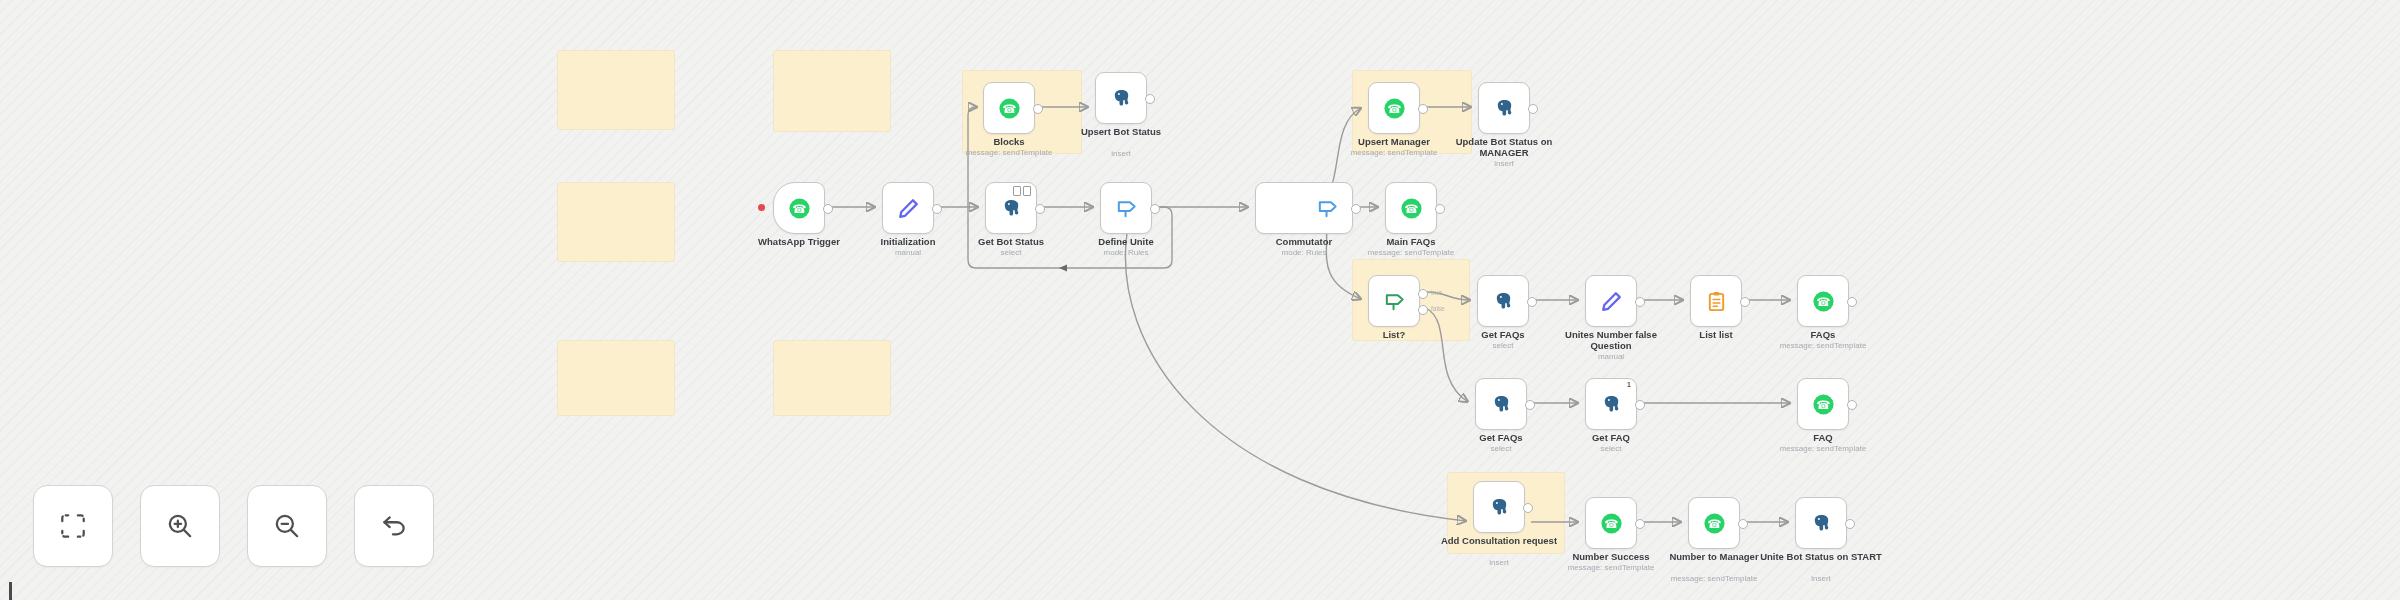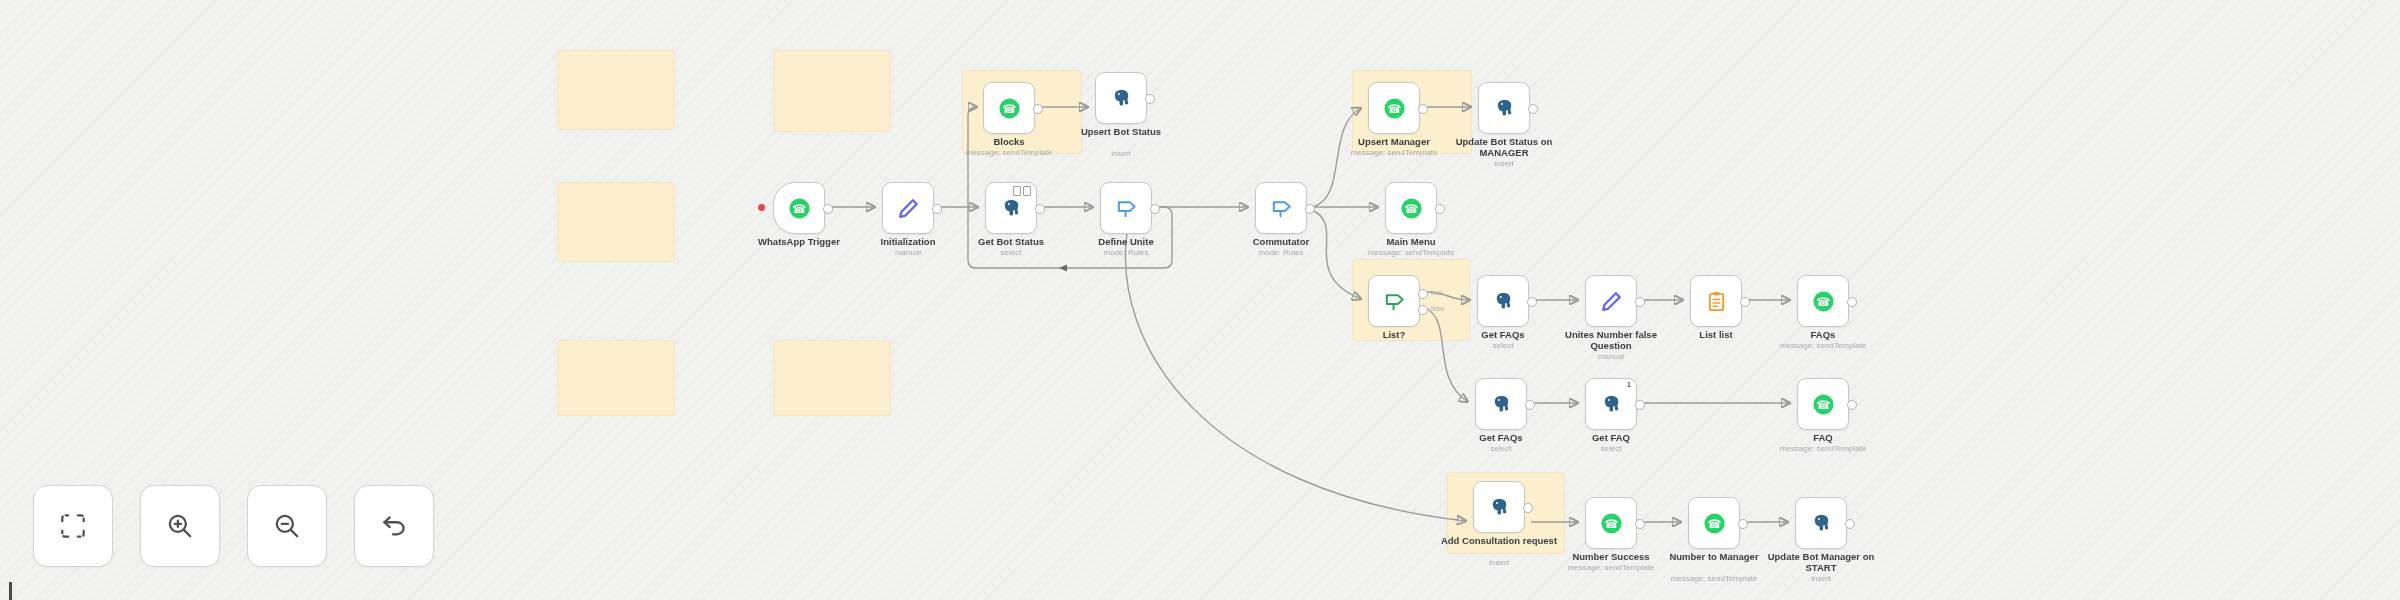--- a/index.html
+++ b/index.html
@@ -154,21 +154,21 @@
     </div>
     <div class="node" style="left: 1095px; top: 72px;">
       <svg width="23" height="23" viewBox="0 0 24 24">
         <path d="M5 8.5C5 4.9 8 3 12 3s7 1.9 7 5.5c0 2.3-.8 3.4-.8 5 0 1.3.9 1.8.9 3 0 .9-.8 1.7-1.7 1.7-1.3 0-1.9-1-1.9-2.1v-1.6c0-.5-.4-.9-.9-.9s-.9.4-.9.9v2.9c0 1-.8 1.9-1.9 1.9-1 0-1.9-.8-1.9-1.9v-2.6c-1.9-.2-3.3-1-4.1-2.6C5.3 11.1 5 9.8 5 8.5z" fill="#31648C"></path>
         <circle cx="9.3" cy="7.3" r="1" fill="#fff"></circle>
       </svg>
       <span class="port" style="top:21px;"></span>
       <span class="nlabel">Upsert Bot Status</span>
       <span class="nsub" style="top:77px;">insert</span>
     </div>
-    <div class="node" style="left: 1255px; top: 182px;">
+    <div class="node" style="left: 1255px; top: 182px; padding-left: 46px;">
       <svg width="23" height="23" viewBox="0 0 24 24">
         <path d="M4 5.5h11.5L20.5 10l-5 4.5H4z" fill="none" stroke="#4E9CE8" stroke-width="2.1" stroke-linejoin="round"></path>
         <path d="M11 14.5V20" stroke="#4E9CE8" stroke-width="2.1" stroke-linecap="round"></path>
       </svg>
       <span class="port" style="top:21px;"></span>
       <span class="nlabel">Commutator</span>
       <span class="nsub" style="top:66px;">mode: Rules</span>
     </div>
     <div class="node" style="left: 1368px; top: 82px;">
       <svg width="23" height="23" viewBox="0 0 24 24">
@@ -187,21 +187,21 @@
       <span class="port" style="top:21px;"></span>
       <span class="nlabel">Update Bot Status on MANAGER</span>
       <span class="nsub" style="top:77px;">insert</span>
     </div>
     <div class="node" style="left: 1385px; top: 182px;">
       <svg width="23" height="23" viewBox="0 0 24 24">
         <circle cx="12" cy="12" r="10.5" fill="#25D366"></circle>
         <text x="12" y="16.4" text-anchor="middle" font-size="12" fill="#ffffff">☎</text>
       </svg>
       <span class="port" style="top:21px;"></span>
-      <span class="nlabel">Main Menu</span>
+      <span class="nlabel">Main FAQs</span>
       <span class="nsub" style="top:66px;">message: sendTemplate</span>
     </div>
     <div class="node" style="left: 1368px; top: 275px;">
       <svg width="23" height="23" viewBox="0 0 24 24">
         <path d="M4 5.5h11.5L20.5 10l-5 4.5H4z" fill="none" stroke="#2FA05C" stroke-width="2.1" stroke-linejoin="round"></path>
         <path d="M11 14.5V20" stroke="#2FA05C" stroke-width="2.1" stroke-linecap="round"></path>
       </svg>
       <span class="port" style="top:13px;"></span>
       <span class="port" style="top:29px;"></span>
       <span class="port-label" style="top:13px;">true</span>
@@ -297,21 +297,21 @@
       <span class="port" style="top:21px;"></span>
       <span class="nlabel">Number to Manager</span>
       <span class="nsub" style="top:77px;">message: sendTemplate</span>
     </div>
     <div class="node" style="left: 1795px; top: 497px;">
       <svg width="23" height="23" viewBox="0 0 24 24">
         <path d="M5 8.5C5 4.9 8 3 12 3s7 1.9 7 5.5c0 2.3-.8 3.4-.8 5 0 1.3.9 1.8.9 3 0 .9-.8 1.7-1.7 1.7-1.3 0-1.9-1-1.9-2.1v-1.6c0-.5-.4-.9-.9-.9s-.9.4-.9.9v2.9c0 1-.8 1.9-1.9 1.9-1 0-1.9-.8-1.9-1.9v-2.6c-1.9-.2-3.3-1-4.1-2.6C5.3 11.1 5 9.8 5 8.5z" fill="#31648C"></path>
         <circle cx="9.3" cy="7.3" r="1" fill="#fff"></circle>
       </svg>
       <span class="port" style="top:21px;"></span>
-      <span class="nlabel">Update Bot Manager on START</span>
+      <span class="nlabel">Unite Bot Status on START</span>
       <span class="nsub" style="top:77px;">insert</span>
     </div>
   </div>
 
 <div class="toolbar">
   <button class="tool-btn">
     <svg width="30" height="30" viewBox="0 0 28 28">
       <path d="M4 9.5 V6.5 a2.5 2.5 0 0 1 2.5-2.5 H9.5" stroke-dasharray="4.5 3"></path>
       <path d="M18.5 4 H21.5 a2.5 2.5 0 0 1 2.5 2.5 V9.5" stroke-dasharray="4.5 3"></path>
       <path d="M24 18.5 V21.5 a2.5 2.5 0 0 1-2.5 2.5 H18.5" stroke-dasharray="4.5 3"></path>

